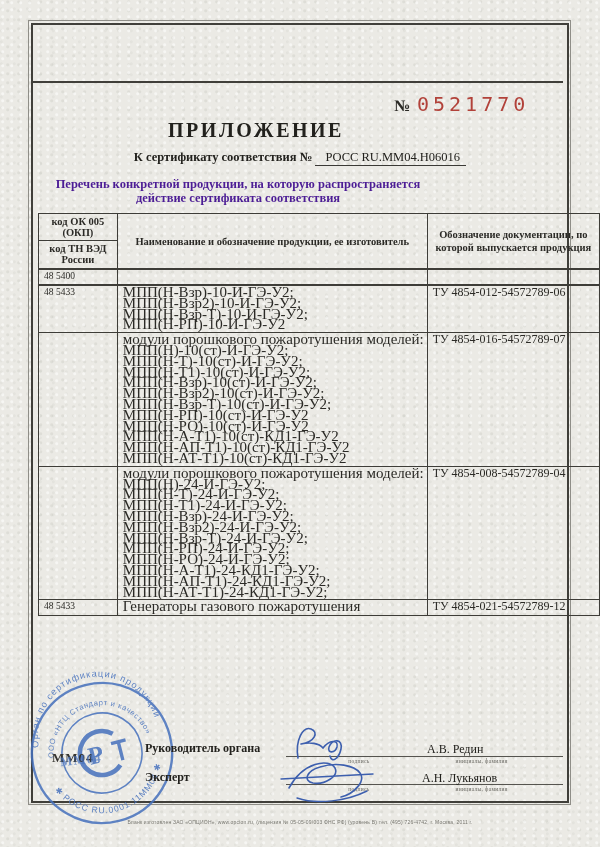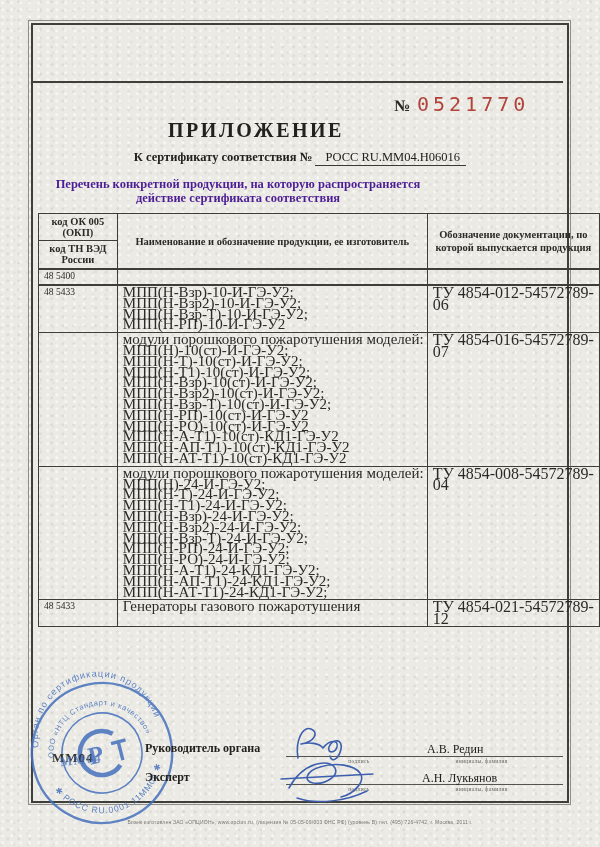--- a/index.html
+++ b/index.html
@@ -34,21 +34,21 @@
   .ctable{left:38px;top:213px;border-collapse:collapse;table-layout:fixed;}
   .ctable td,.ctable th{border:1px solid #3e3d38;vertical-align:top;font-weight:normal;text-align:left;padding:1px 3px 2px 5px;height:11px;overflow:hidden;}
   .ctable .hdr td{padding:0;}
   .hdr-c1{width:102px;}
   .hdr-sub{height:26px;display:flex;align-items:center;justify-content:center;font-size:10.5px;font-weight:bold;text-align:center;}
   .hdr-sub.top{border-bottom:1px solid #3e3d38;}
   .hdr-mid{display:flex;align-items:center;justify-content:center;height:54px;font-size:10.5px;font-weight:bold;text-align:center;line-height:13px;padding:0 6px;}
   .ctable tr.hdr td{border-bottom-width:2px;}
   .ctable tr.thick td{border-bottom-width:2px;}
   .c-code{font-size:9.5px;line-height:11px;padding-left:4px;}
-  .c-doc{font-size:16px;line-height:11.5px;padding-left:8px;}
+  .c-doc{font-size:12px;line-height:11.5px;padding-left:8px;}
   .pline{font-size:15px;line-height:10.8px;white-space:nowrap;}
   
   .sig-role{left:145px;font-size:12px;font-weight:bold;color:#22211d;}
   .role1{top:741px;} .role2{top:770px;}
   .uline{border-bottom:1px solid #55544f;height:14px;}
   .sigline1{left:286px;top:742px;width:146px;}
   .sigline2{left:286px;top:770px;width:146px;}
   .nameline1{left:400px;top:742px;width:163px;}
   .nameline2{left:400px;top:770px;width:163px;}
   .sig-name{left:406px;font-size:12px;color:#22211d;}

